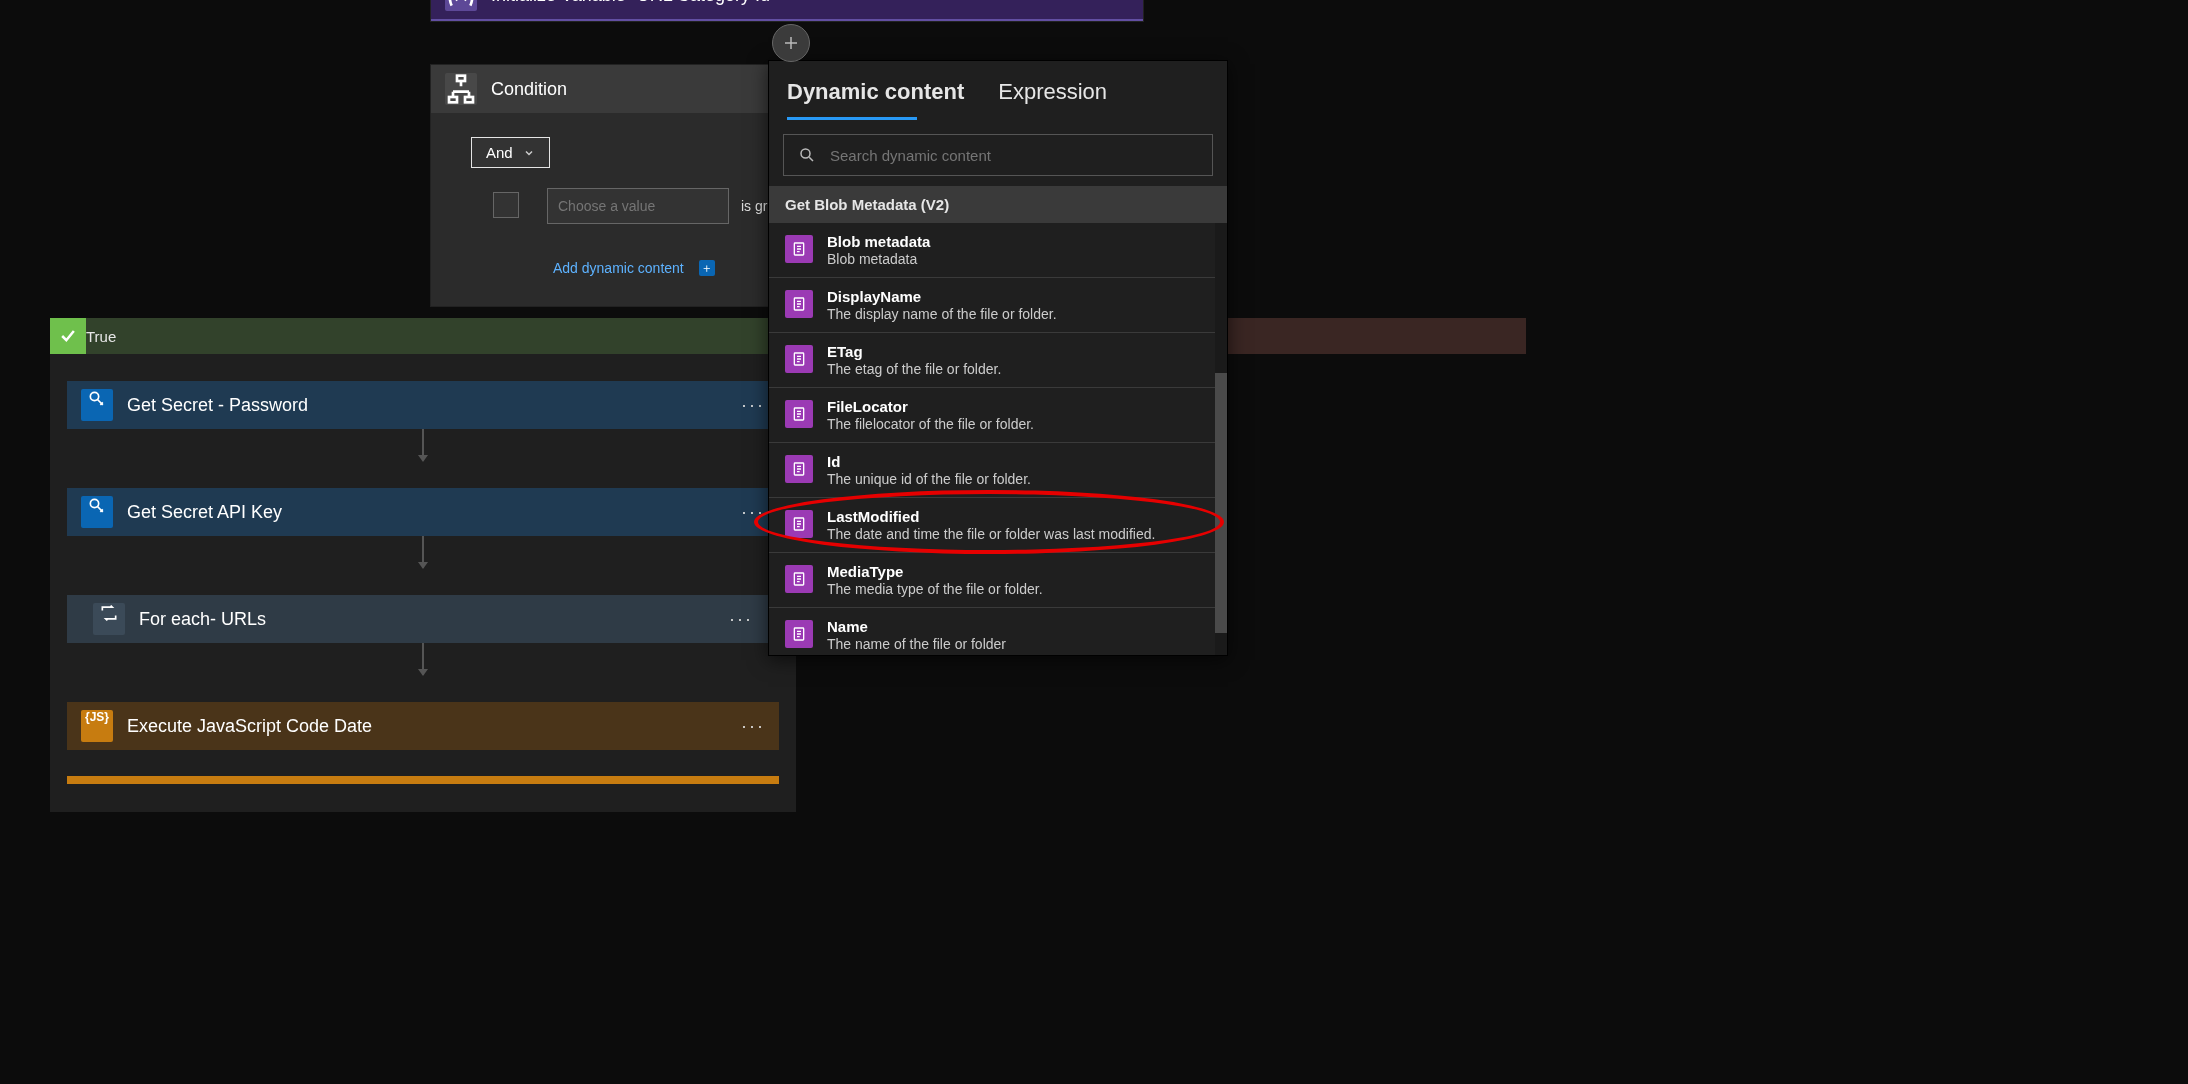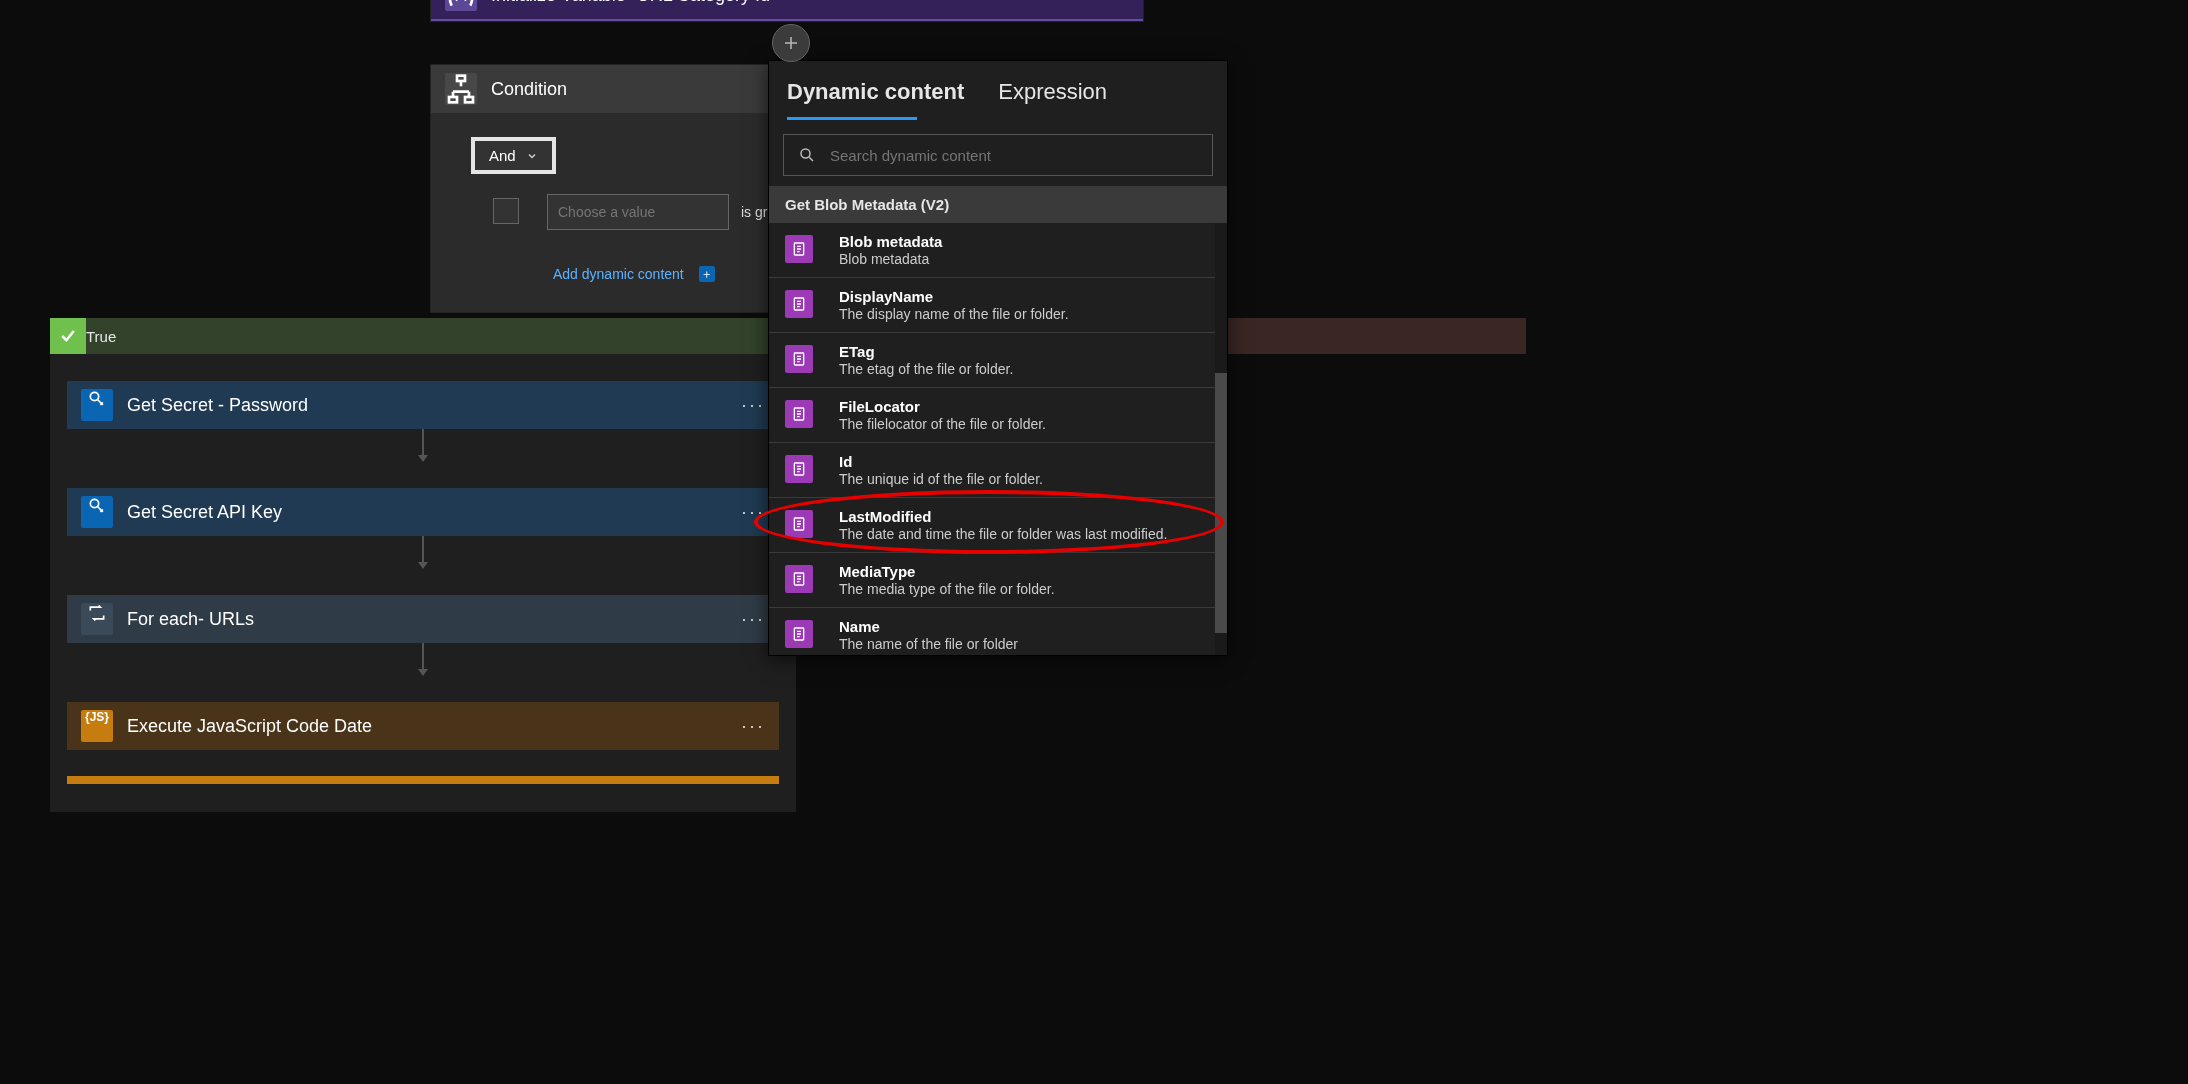--- a/index.html
+++ b/index.html
@@ -10,21 +10,21 @@
 .icon-box{width:32px;height:32px;display:flex;align-items:flex-start;justify-content:center;border-radius:2px;flex:0 0 32px}
 
 .var-node{left:430px;top:0;width:712px}
 .var-node .node-header{background:#34215a;border-bottom:2px solid #624fa2}
 .var-icon{background:#5d4897;color:#fff}
 
 .cond-node{left:430px;top:64px;width:712px;padding:0 0 24px 0;background:#2b2b2b}
 .cond-node .node-header{background:#3a3a3a}
 .cond-icon{background:#484848;color:#fff}
 .cond-body{padding:24px 40px 0 40px}
-.and-pill{display:inline-flex;align-items:center;gap:10px;border:4px solid #e5e5e5;background:#333;padding:6px 14px;font-size:15px;color:#fff}
+.and-pill{display:inline-flex;align-items:center;gap:10px;border:1px solid #e5e5e5;background:#333;padding:6px 14px;font-size:15px;color:#fff}
 .and-pill svg{width:12px;height:12px}
 .row-line{display:flex;align-items:flex-start;margin-top:20px;margin-left:22px;gap:12px}
 .square-check{width:24px;height:24px;border:1px solid #666;background:#333;margin-right:16px;margin-top:4px}
 .val-input{width:160px;height:34px;border:1px solid #666;background:#333;color:#ccc;padding:0 10px;font-size:14px}
 .op-text{align-self:center;color:#ddd}
 .add-dyn{color:#5db2ff;font-size:14px;margin-top:12px;margin-left:82px;display:inline-flex;gap:15px;align-items:center}
 .add-dyn .plus-badge{width:16px;height:16px;background:#0a66b3;color:#fff;display:flex;align-items:center;justify-content:center;font-size:12px;border-radius:2px}
 .add-row{display:inline-flex;align-items:center;gap:10px;border:1px solid #666;padding:6px 16px;margin-top:26px;margin-left:60px;font-size:16px;background:#333}
 .add-row svg{width:14px;height:14px}
 
@@ -52,21 +52,21 @@
 .popup-tabs{display:flex;gap:34px;padding:18px 18px 0 18px}
 .tab{font-size:22px;font-weight:600;color:#e6e6e6;padding-bottom:12px;cursor:pointer}
 .tab-inactive{font-weight:400}
 .tab-underline{height:3px;background:#1f1f1f}
 .tab-underline .bar{width:130px;height:3px;background:#2899f5;margin-left:18px}
 .search-wrap{margin:14px 14px 10px;border:1px solid #555;height:40px;display:flex;align-items:center;gap:12px;padding:0 14px}
 .search-wrap svg{width:18px;height:18px}
 .search-wrap input{flex:1;background:transparent;border:0;outline:0;color:#ccc;font-size:15px}
 .section-hdr{background:#3a3a3a;padding:10px 16px;font-size:15px;font-weight:600;display:flex;justify-content:space-between;align-items:center}
 .list{max-height:432px;overflow:hidden;position:relative}
-.item{display:flex;align-items:flex-start;gap:26px;padding:10px 16px;border-bottom:1px solid #3a3a3a;cursor:pointer}
+.item{display:flex;align-items:flex-start;gap:14px;padding:10px 16px;border-bottom:1px solid #3a3a3a;cursor:pointer}
 .item-icon{width:28px;height:28px;background:#9b3ab4;border-radius:2px;flex:0 0 28px;display:flex;align-items:center;justify-content:center;margin-top:2px}
 .item-icon svg{width:16px;height:16px}
 .item-txt .t{font-size:15px;font-weight:600;color:#fff}
 .item-txt .d{font-size:14px;color:#ccc;margin-top:1px}
 .scrollbar{position:absolute;right:0;top:0;width:12px;height:100%;background:#1a1a1a}
 .thumb{position:absolute;right:0;width:12px;background:#4a4a4a}
 .circle-annot{position:absolute;border:4px solid #e60000;border-radius:50%;pointer-events:none;z-index:60}
 </style>
 </head>
 <body>
@@ -160,21 +160,21 @@
               <circle cx="9" cy="9" r="5"></circle>
               <path d="M12 12l7 7M16 19l3-3"></path>
             </svg>
           </div>
           <div class="title">Get Secret API Key</div>
           <div class="more">···</div>
         </div>
       </div>
       <div class="arrow"></div>
       <div class="action foreach">
-        <div class="node-header" style="padding:0 14px">
+        <div class="node-header" style="padding:0 26px">
           <div class="icon-box">
             <svg viewBox="0 0 24 24" width="20" height="20" fill="none" stroke="#fff" stroke-width="2">
               <path d="M4 9V5h12l-2-2M20 15v4H8l2 2"></path>
             </svg>
           </div>
           <div class="title">For each- URLs</div>
           <div class="more">···</div>
         </div>
       </div>
       <div class="arrow"></div>

